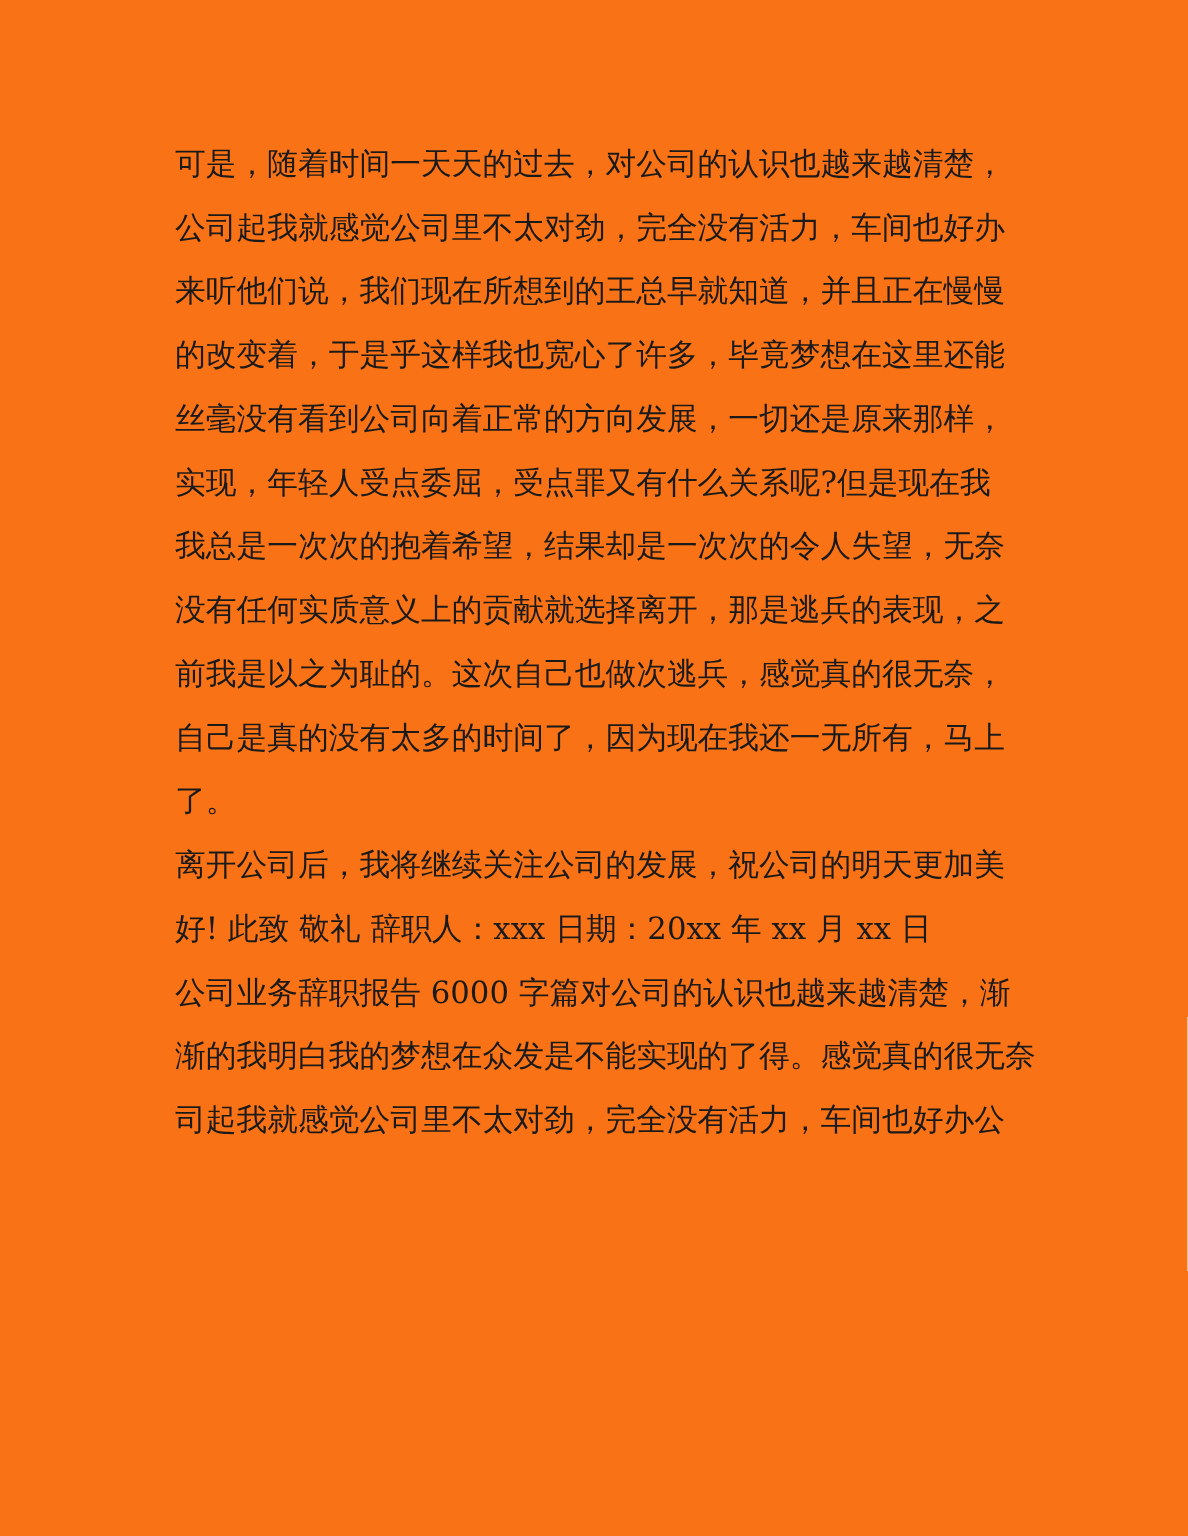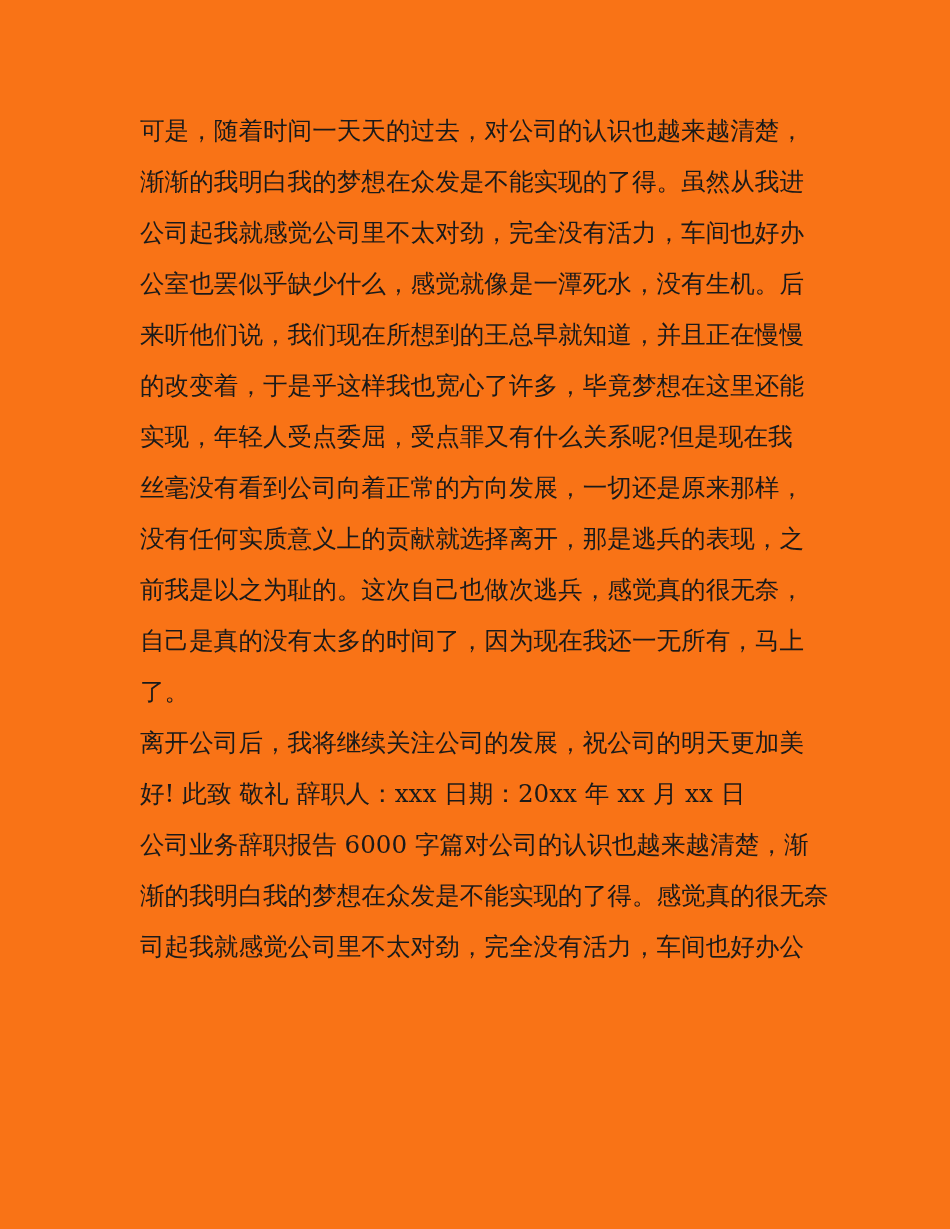--- a/index.html
+++ b/index.html
@@ -38,27 +38,26 @@
     }
   </style>
 </head>
 <body>
 
 <div class="page">
   <div class="content">
 
     <div>
       <div class="line">可是，随着时间一天天的过去，对公司的认识也越来越清楚，</div>
-      <div class="line">渐渐的我明白我的梦想在众发是不能实现的了得。虽然从我进</div>
       <div class="line">公司起我就感觉公司里不太对劲，完全没有活力，车间也好办</div>
-      <div class="line">公室也罢似乎缺少什么，感觉就像是一潭死水，没有生机。后</div>
       <div class="line">来听他们说，我们现在所想到的王总早就知道，并且正在慢慢</div>
       <div class="line">的改变着，于是乎这样我也宽心了许多，毕竟梦想在这里还能</div>
+      <div class="line">丝毫没有看到公司向着正常的方向发展，一切还是原来那样，</div>
       <div class="line">实现，年轻人受点委屈，受点罪又有什么关系呢?但是现在我</div>
-      <div class="line">丝毫没有看到公司向着正常的方向发展，一切还是原来那样，</div>
+      <div class="line">我总是一次次的抱着希望，结果却是一次次的令人失望，无奈</div>
     </div>
 
     <div>
       <div class="line">没有任何实质意义上的贡献就选择离开，那是逃兵的表现，之</div>
       <div class="line">前我是以之为耻的。这次自己也做次逃兵，感觉真的很无奈，</div>
       <div class="line">自己是真的没有太多的时间了，因为现在我还一无所有，马上</div>
       <div class="line">了。</div>
     </div>
 
     <div>

